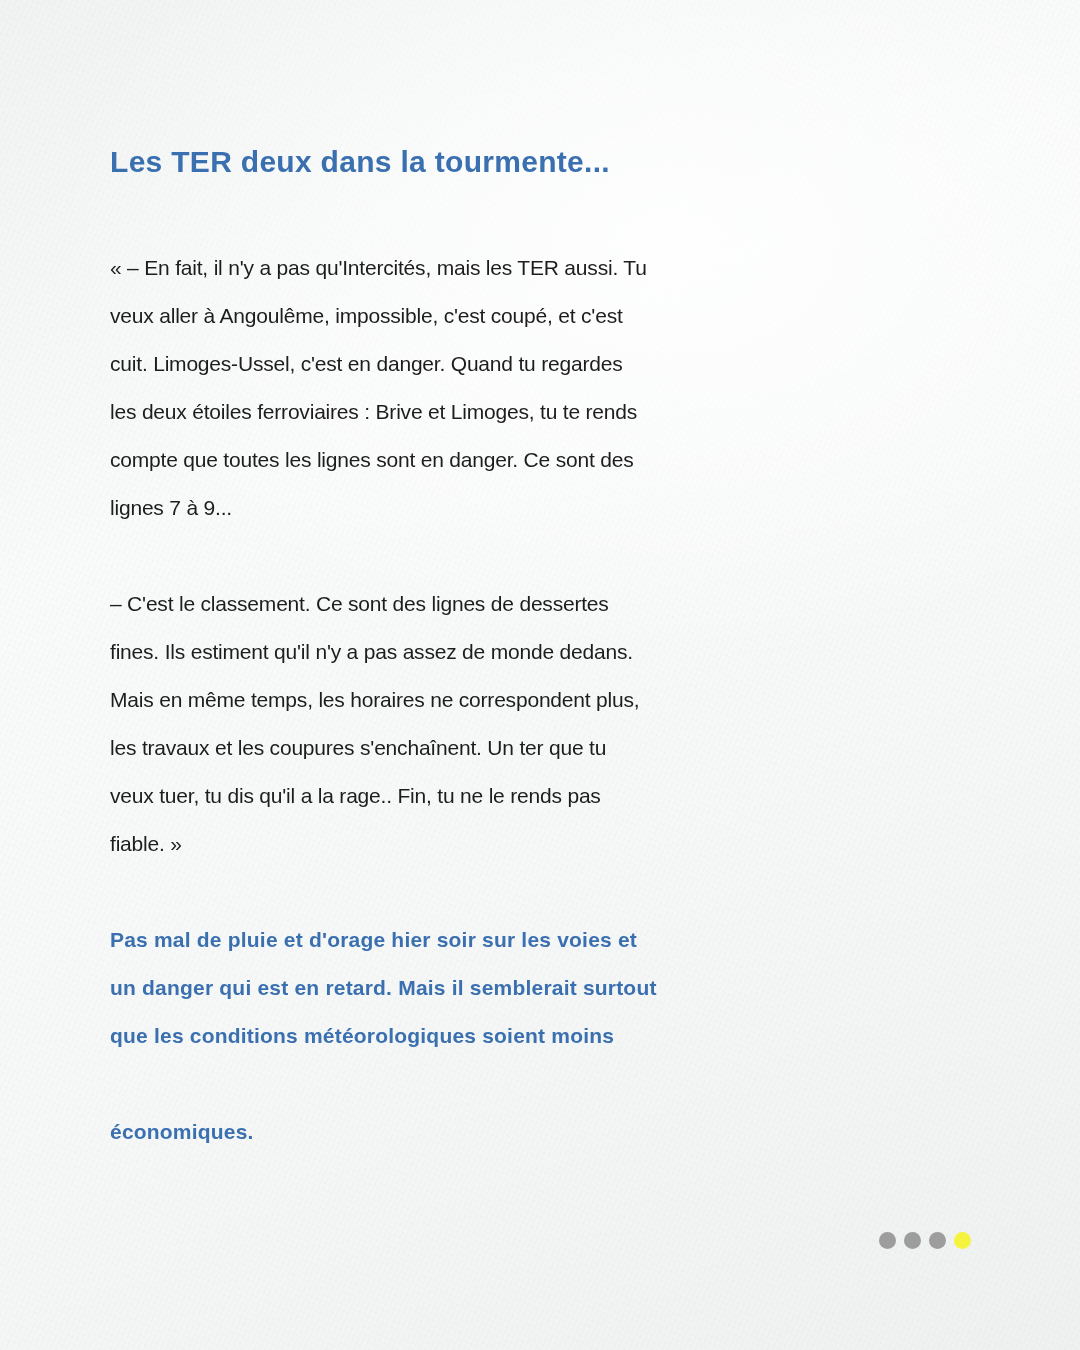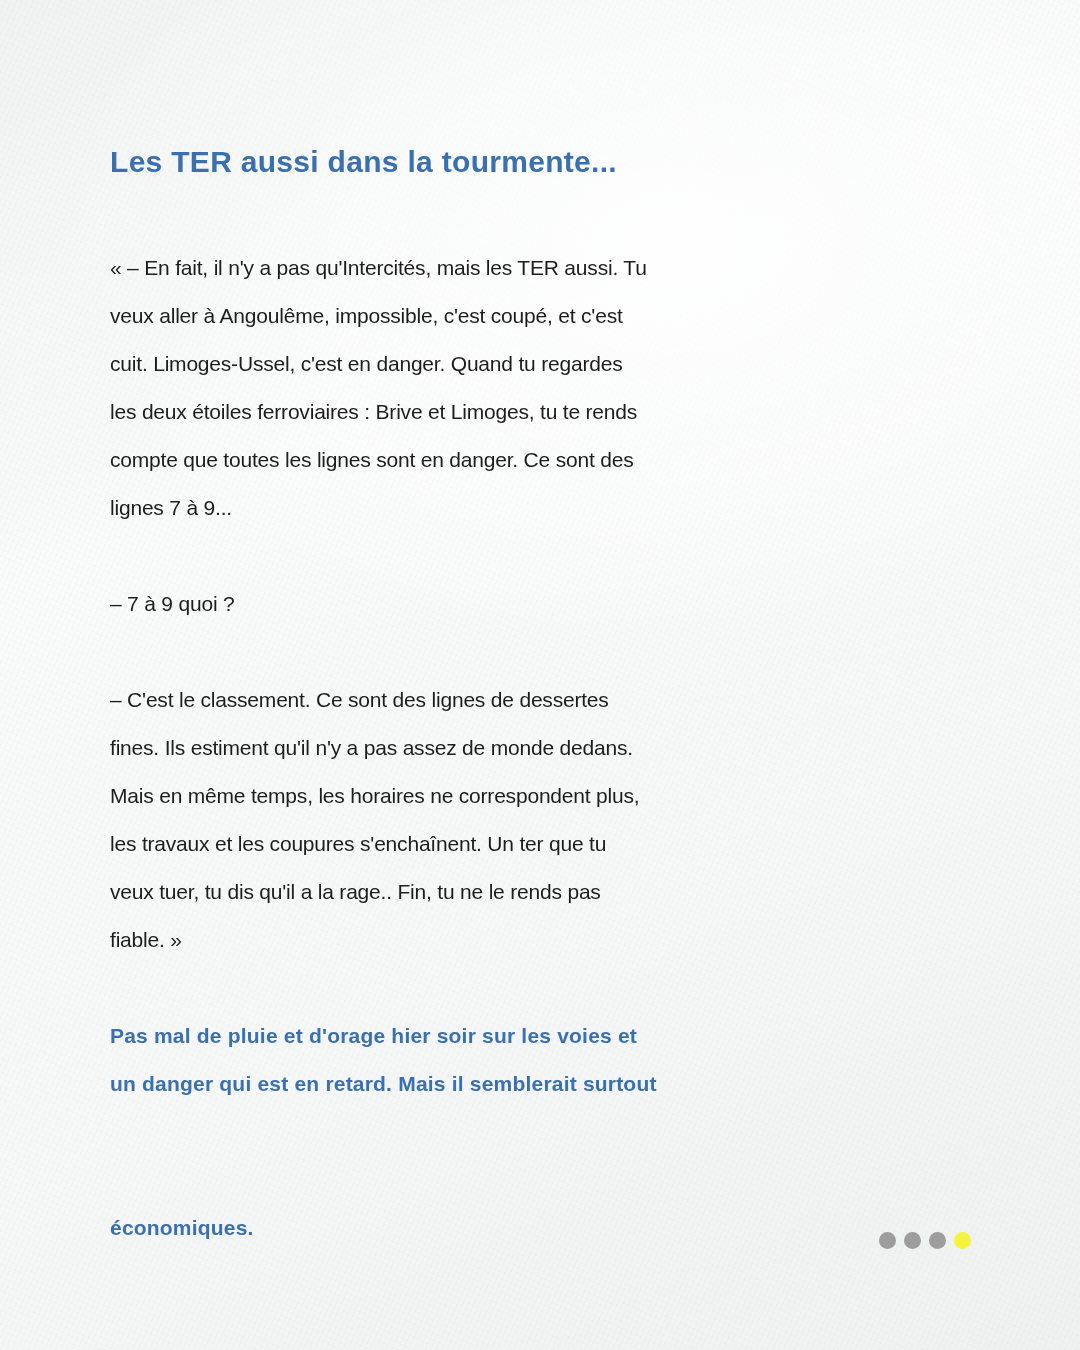--- a/index.html
+++ b/index.html
@@ -67,26 +67,25 @@
     height: 17px;
     border-radius: 50%;
     display: inline-block;
   }
 </style>
 </head>
 <body>
 
 <div class="slide">
   <div class="content">
-    <h1 class="heading">Les TER aussi dans la tourmente...</h1>
+    <h1 class="heading">Les TER deux dans la tourmente...</h1>
     <div>
         <p class="para body"><span>« – En fait, il n'y a pas qu'Intercités, mais les TER aussi. Tu</span><br><span>veux aller à Angoulême, impossible, c'est coupé, et c'est</span><br><span>cuit. Limoges-Ussel, c'est en danger. Quand tu regardes</span><br><span>les deux étoiles ferroviaires : Brive et Limoges, tu te rends</span><br><span>compte que toutes les lignes sont en danger. Ce sont des</span><br><span>lignes 7 à 9...</span></p>
-        <p class="para body"><span>– 7 à 9 quoi ?</span></p>
         <p class="para body"><span>– C'est le classement. Ce sont des </span><span class="it">lignes de dessertes</span><br><span class="it">fines.</span><span> Ils estiment qu'il n'y a pas assez de monde dedans.</span><br><span>Mais en même temps, les horaires ne correspondent plus,</span><br><span>les travaux et les coupures s'enchaînent. Un ter que tu</span><br><span>veux tuer, tu dis qu'il a la rage.. Fin, tu ne le rends pas</span><br><span>fiable. »</span></p>
-        <p class="para accent"><span>Pas mal de pluie et d'orage hier soir sur les voies et</span><br><span>un danger qui est en retard. Mais il semblerait surtout</span><br><br><br><span>économiques.</span></p>
+        <p class="para accent"><span>Pas mal de pluie et d'orage hier soir sur les voies et</span><br><span>un danger qui est en retard. Mais il semblerait surtout</span><br><span>que les conditions météorologiques soient moins</span><br><br><span>économiques.</span></p>
       </div>
   </div>
   <div class="dots">
       <span class="dot" style="background: rgb(157, 157, 157);"></span>
       <span class="dot" style="background: rgb(157, 157, 157);"></span>
       <span class="dot" style="background: rgb(157, 157, 157);"></span>
       <span class="dot" style="background: rgb(246, 243, 62);"></span>
     </div>
 </div>
 

